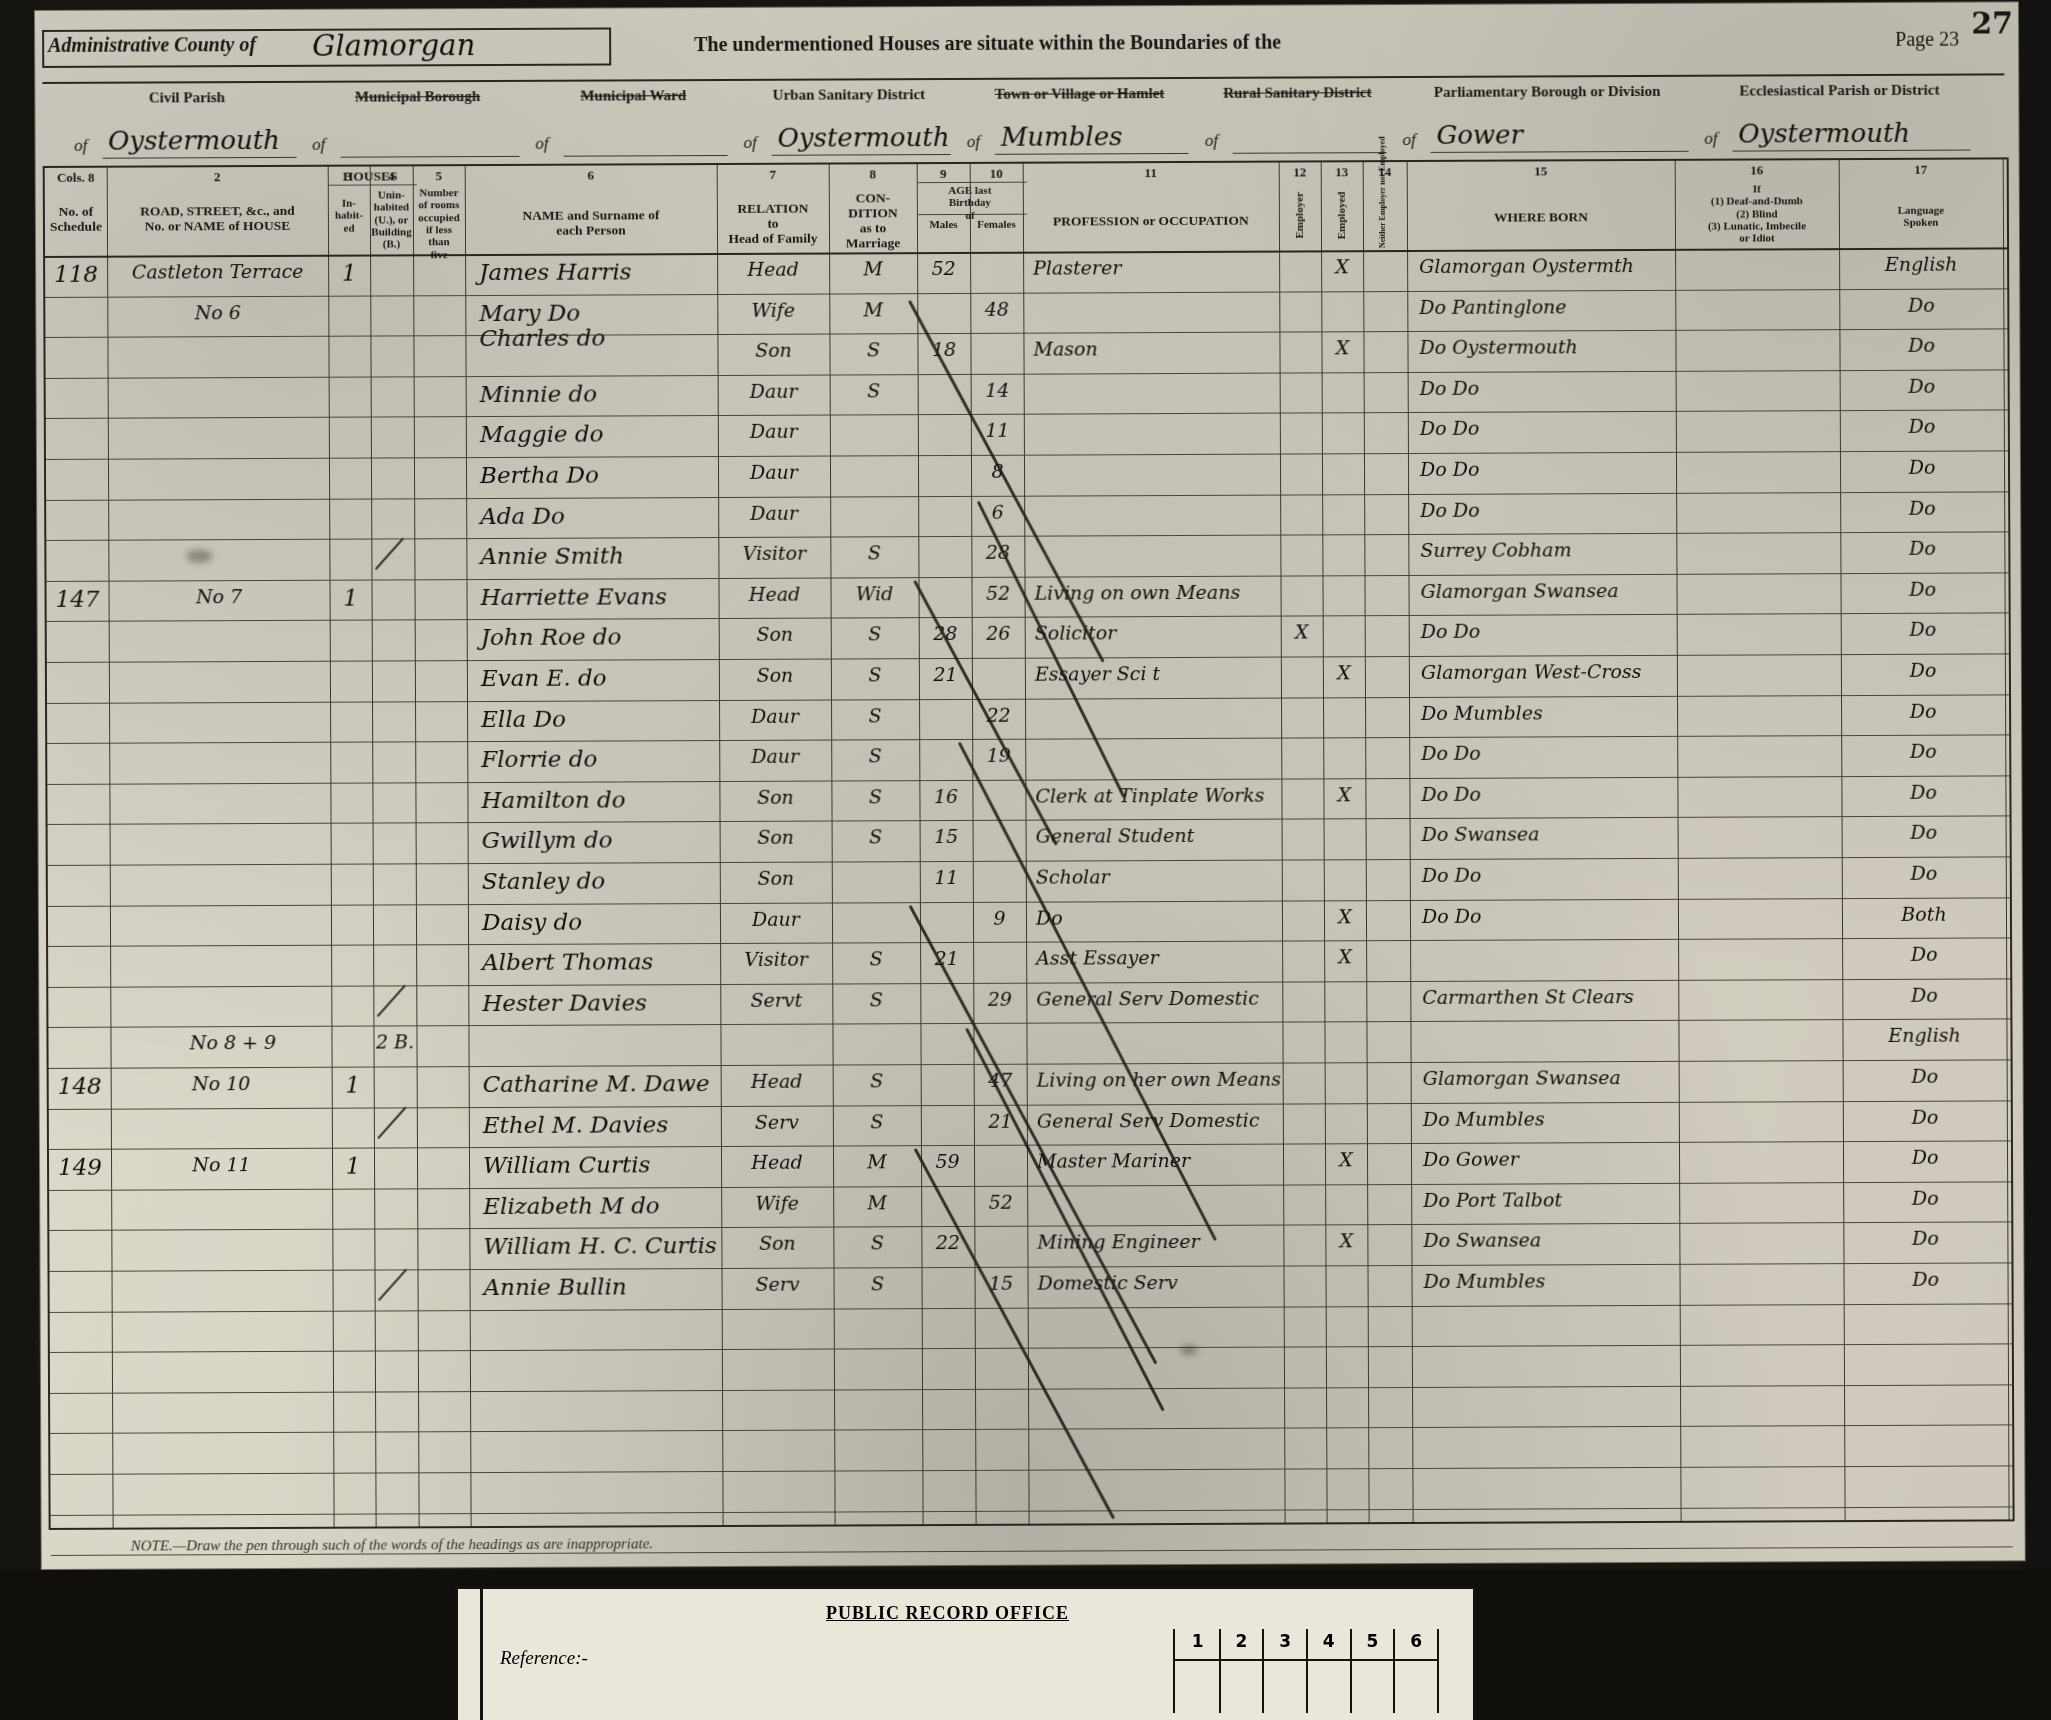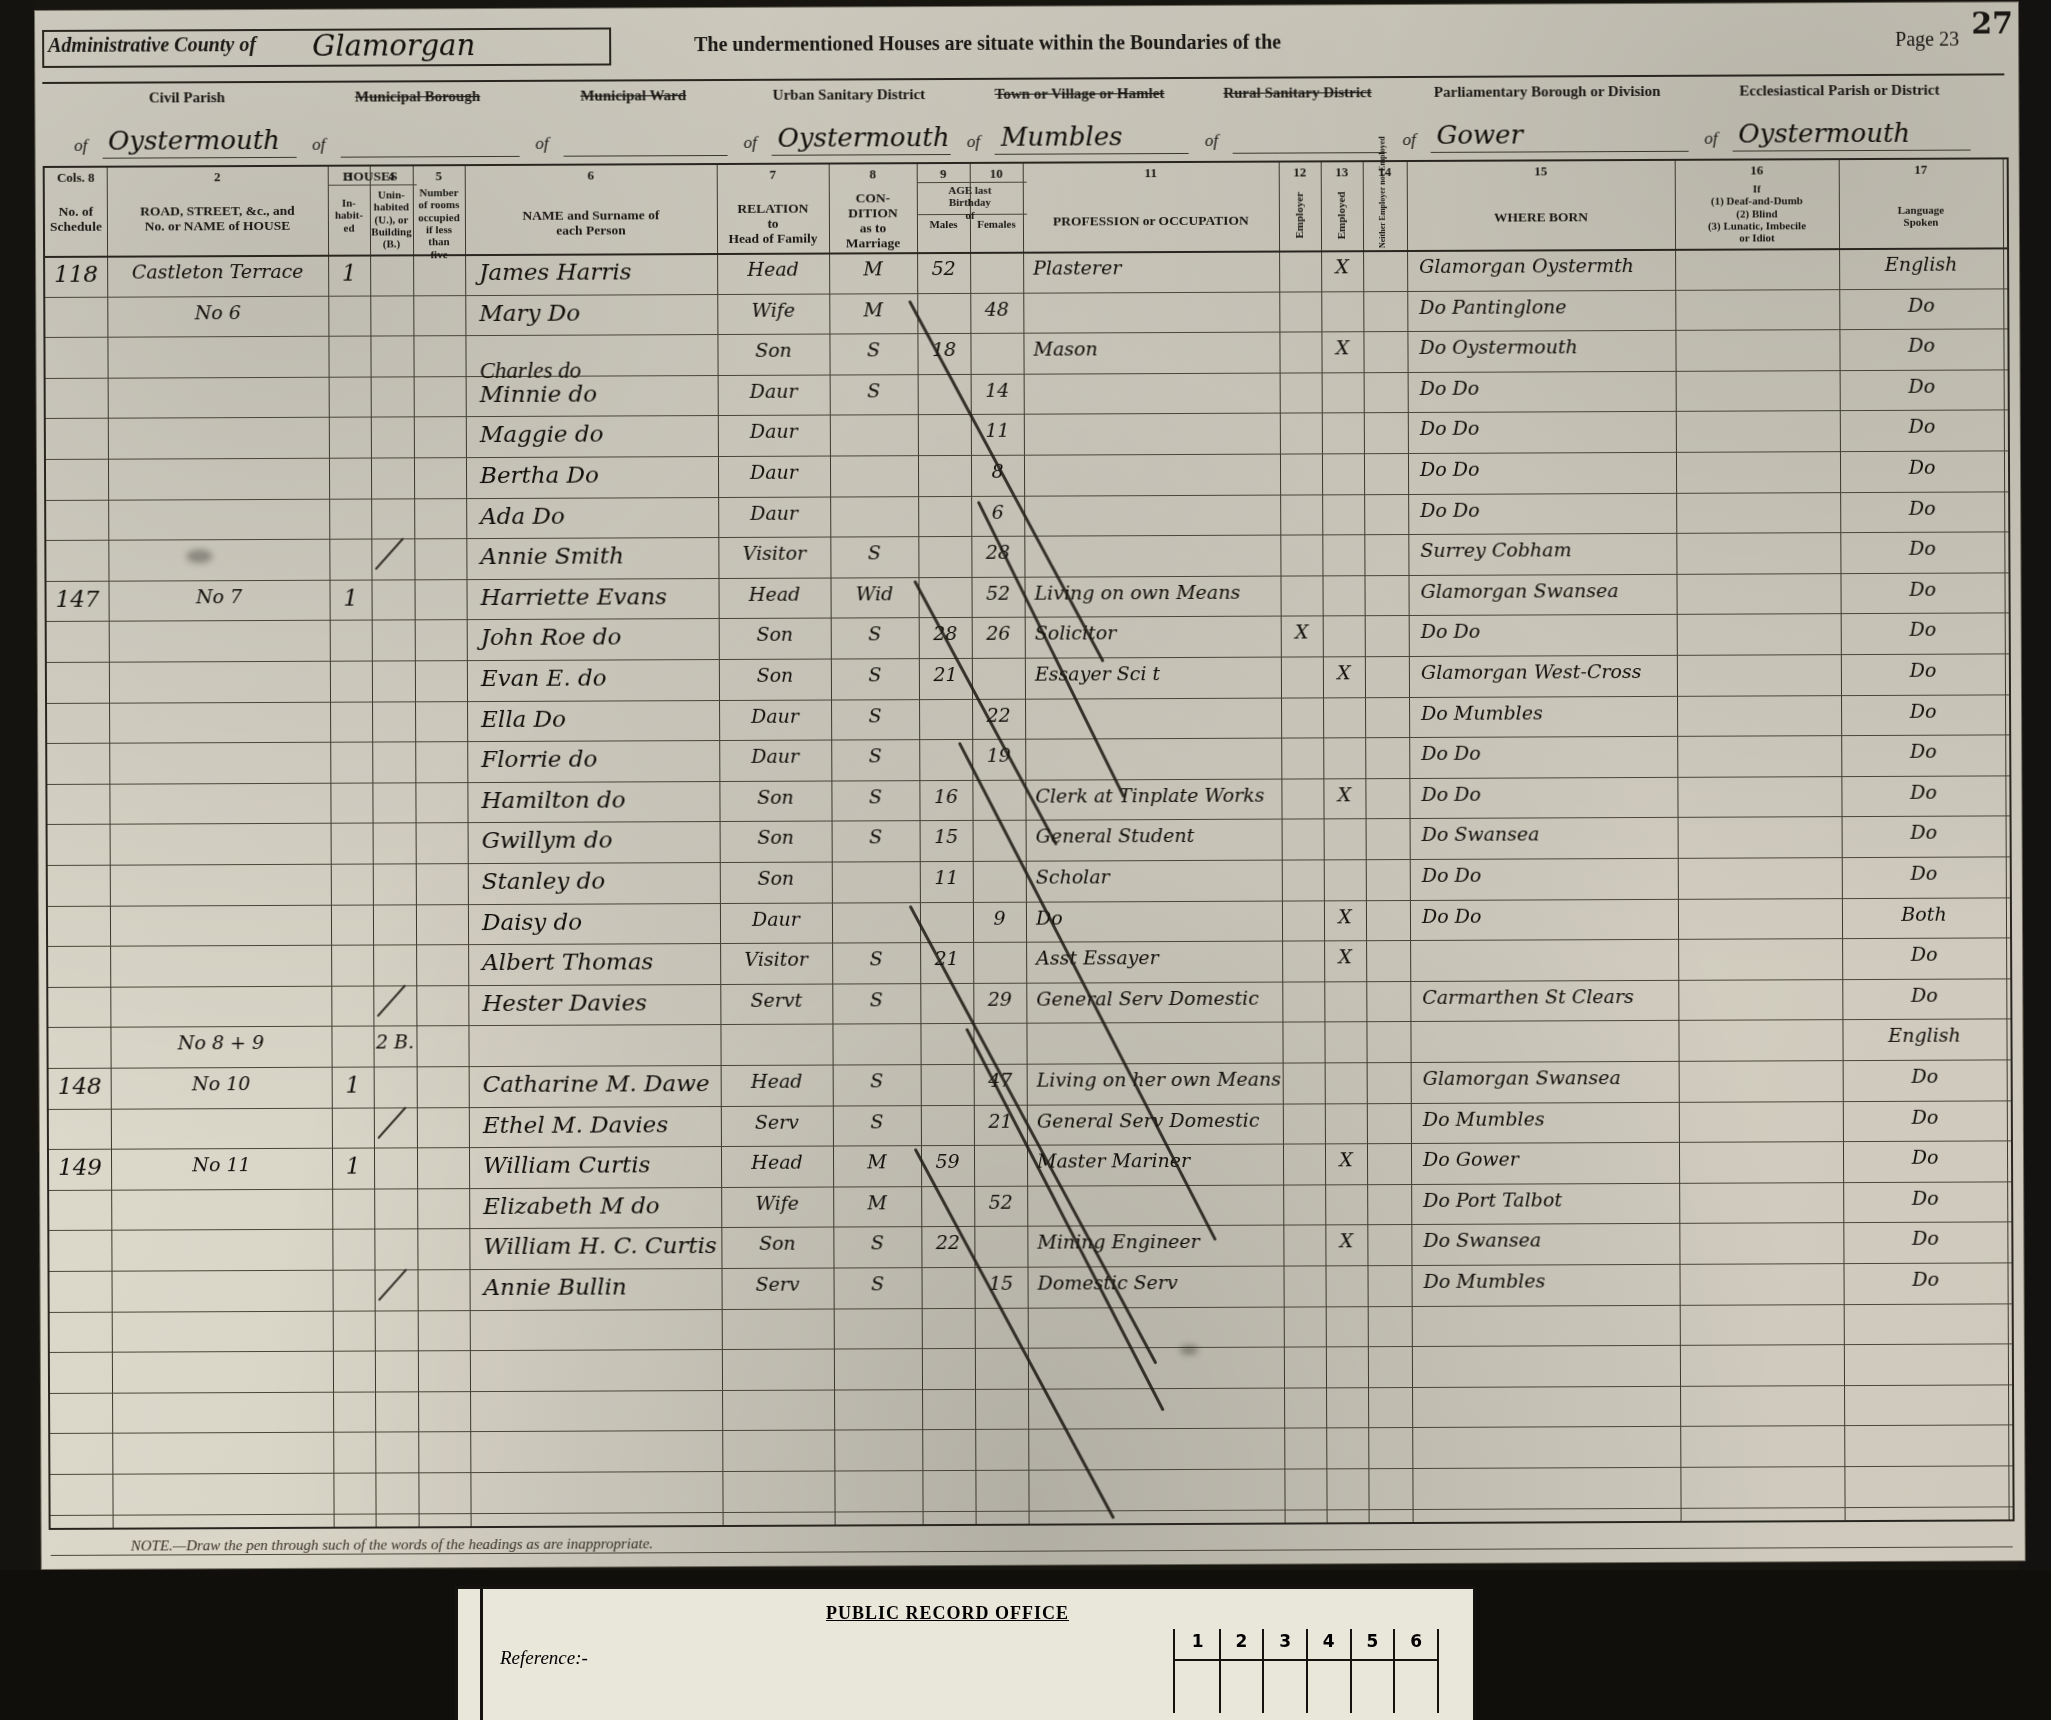--- a/index.html
+++ b/index.html
@@ -266,21 +266,21 @@
         <div class="cell hand sm c" style="left: 1794px; width: 164px; top: 93px; text-align: center;">English</div>
         <div></div>
         <div class="cell hand sm c" style="left: 62px; width: 221px; top: 133.6px; text-align: center;">No 6</div>
         <div class="cell hand " style="left: 434px; width: 224px; top: 133.6px;">Mary   Do</div>
         <div class="cell hand sm c" style="left: 672px; width: 112px; top: 133.6px; text-align: center;">Wife</div>
         <div class="cell hand sm c" style="left: 784px; width: 88px; top: 133.6px; text-align: center;">M</div>
         <div class="cell hand sm c" style="left: 925px; width: 53px; top: 133.6px; text-align: center;">48</div>
         <div class="cell hand sm" style="left: 1374px; width: 244px; top: 133.6px;">Do    Pantinglone</div>
         <div class="cell hand sm c" style="left: 1794px; width: 164px; top: 133.6px; text-align: center;">Do</div>
         <div></div>
-        <div class="cell hand " style="left: 434px; width: 224px; top: 192px; font-family: Liberation Serif, serif;">Charles   do</div>
+        <div class="cell hand " style="left: 434px; width: 224px; top: 159px;">Charles   do</div>
         <div class="cell hand sm c" style="left: 672px; width: 112px; top: 174.2px; text-align: center;">Son</div>
         <div class="cell hand sm c" style="left: 784px; width: 88px; top: 174.2px; text-align: center;">S</div>
         <div class="cell hand sm c" style="left: 872px; width: 53px; top: 174.2px; text-align: center;">18</div>
         <div class="cell hand sm" style="left: 988px; width: 236px; top: 174.2px;">Mason</div>
         <div class="cell hand sm c" style="left: 1276px; width: 42px; top: 174.2px; text-align: center;">X</div>
         <div class="cell hand sm" style="left: 1374px; width: 244px; top: 174.2px;">Do    Oystermouth</div>
         <div class="cell hand sm c" style="left: 1794px; width: 164px; top: 174.2px; text-align: center;">Do</div>
         <div></div>
         <div class="cell hand " style="left: 434px; width: 224px; top: 214.8px;">Minnie   do</div>
         <div class="cell hand sm c" style="left: 672px; width: 112px; top: 214.8px; text-align: center;">Daur</div>
@@ -399,21 +399,21 @@
         <div class="cell hand sm c" style="left: 1794px; width: 164px; top: 783.2px; text-align: center;">Do</div>
         <div></div>
         <div class="cell hand " style="left: 434px; width: 224px; top: 823.8px;">Hester Davies</div>
         <div class="cell hand sm c" style="left: 672px; width: 112px; top: 823.8px; text-align: center;">Servt</div>
         <div class="cell hand sm c" style="left: 784px; width: 88px; top: 823.8px; text-align: center;">S</div>
         <div class="cell hand sm c" style="left: 925px; width: 53px; top: 823.8px; text-align: center;">29</div>
         <div class="cell hand sm" style="left: 988px; width: 236px; top: 823.8px;">General Serv Domestic</div>
         <div class="cell hand sm" style="left: 1374px; width: 244px; top: 823.8px;">Carmarthen St Clears</div>
         <div class="cell hand sm c" style="left: 1794px; width: 164px; top: 823.8px; text-align: center;">Do</div>
         <div></div>
-        <div class="cell hand sm c" style="left: 62px; width: 221px; top: 864.4px; text-align: center;">No 8 + 9</div>
+        <div class="cell hand sm c" style="left: 62px; width: 221px; top: 864.4px; text-align: center; padding-left: 12px;">No 8 + 9</div>
         <div class="cell hand sm c" style="left: 325px; width: 43px; top: 864.4px; text-align: center;">2 B.</div>
         <div class="cell hand sm c" style="left: 1794px; width: 164px; top: 864.4px; text-align: center;">English</div>
         <div></div>
         <div class="cell hand  c" style="left: 0px; width: 62px; top: 905px; text-align: center;">148</div>
         <div class="cell hand sm c" style="left: 62px; width: 221px; top: 905px; text-align: center;">No 10</div>
         <div class="cell hand  c" style="left: 283px; width: 42px; top: 905px; text-align: center;">1</div>
         <div class="cell hand " style="left: 434px; width: 224px; top: 905px;">Catharine M. Dawe</div>
         <div class="cell hand sm c" style="left: 672px; width: 112px; top: 905px; text-align: center;">Head</div>
         <div class="cell hand sm c" style="left: 784px; width: 88px; top: 905px; text-align: center;">S</div>
         <div class="cell hand sm c" style="left: 925px; width: 53px; top: 905px; text-align: center;">47</div>

